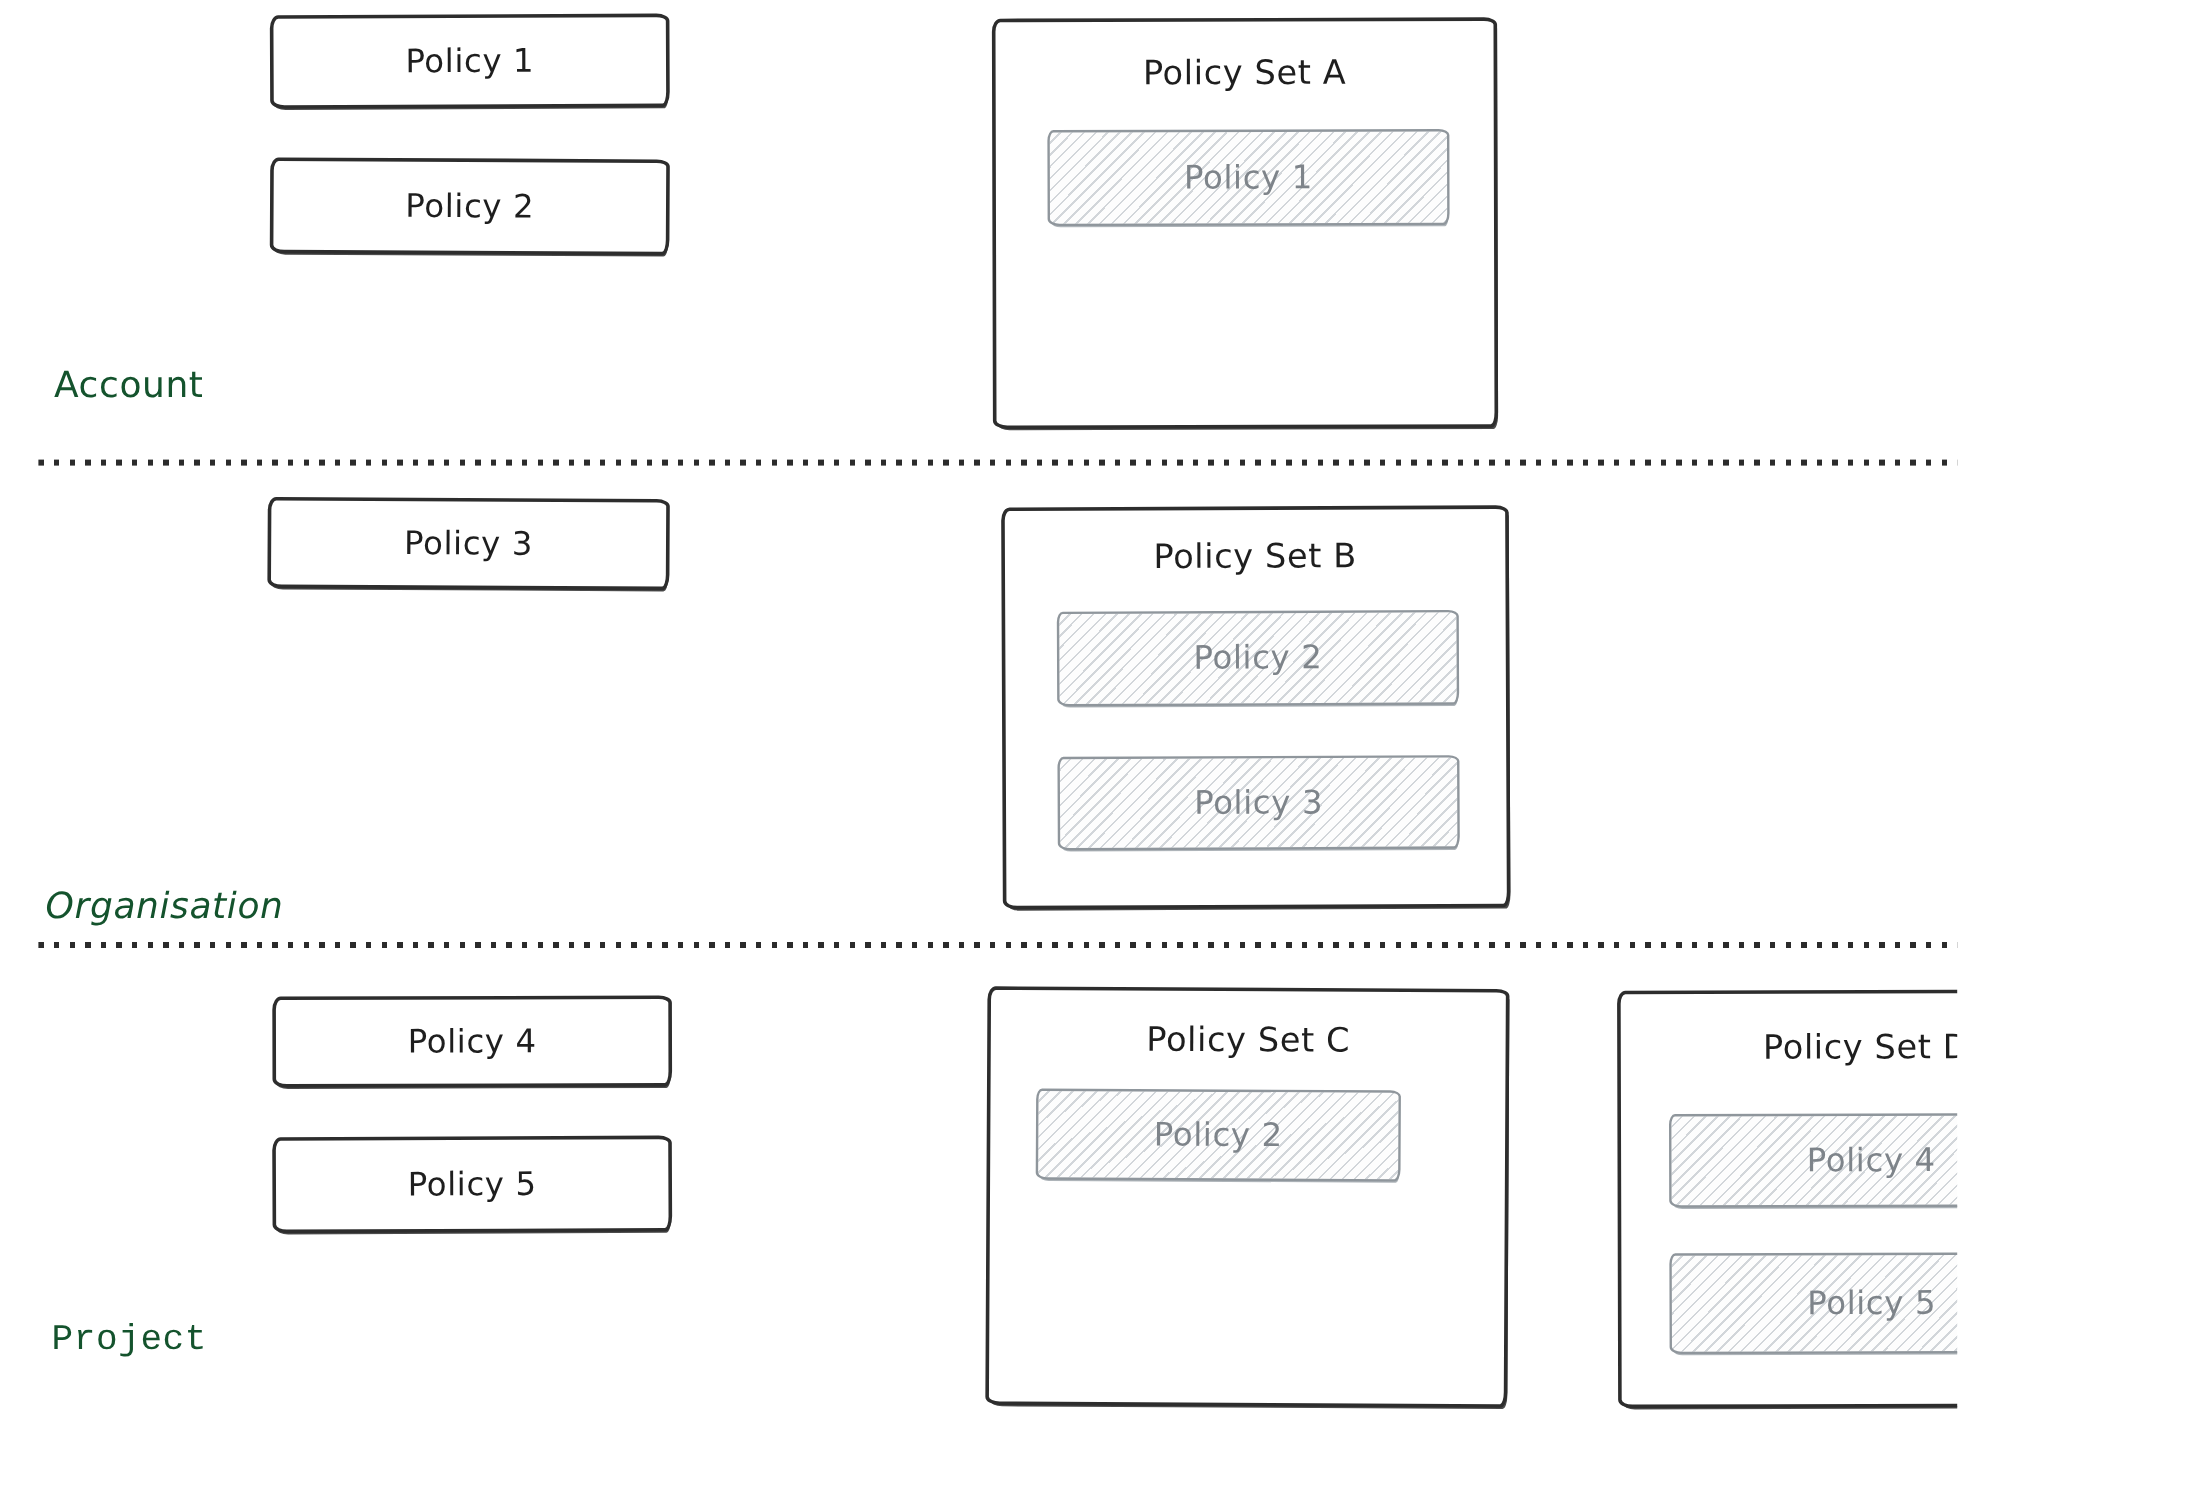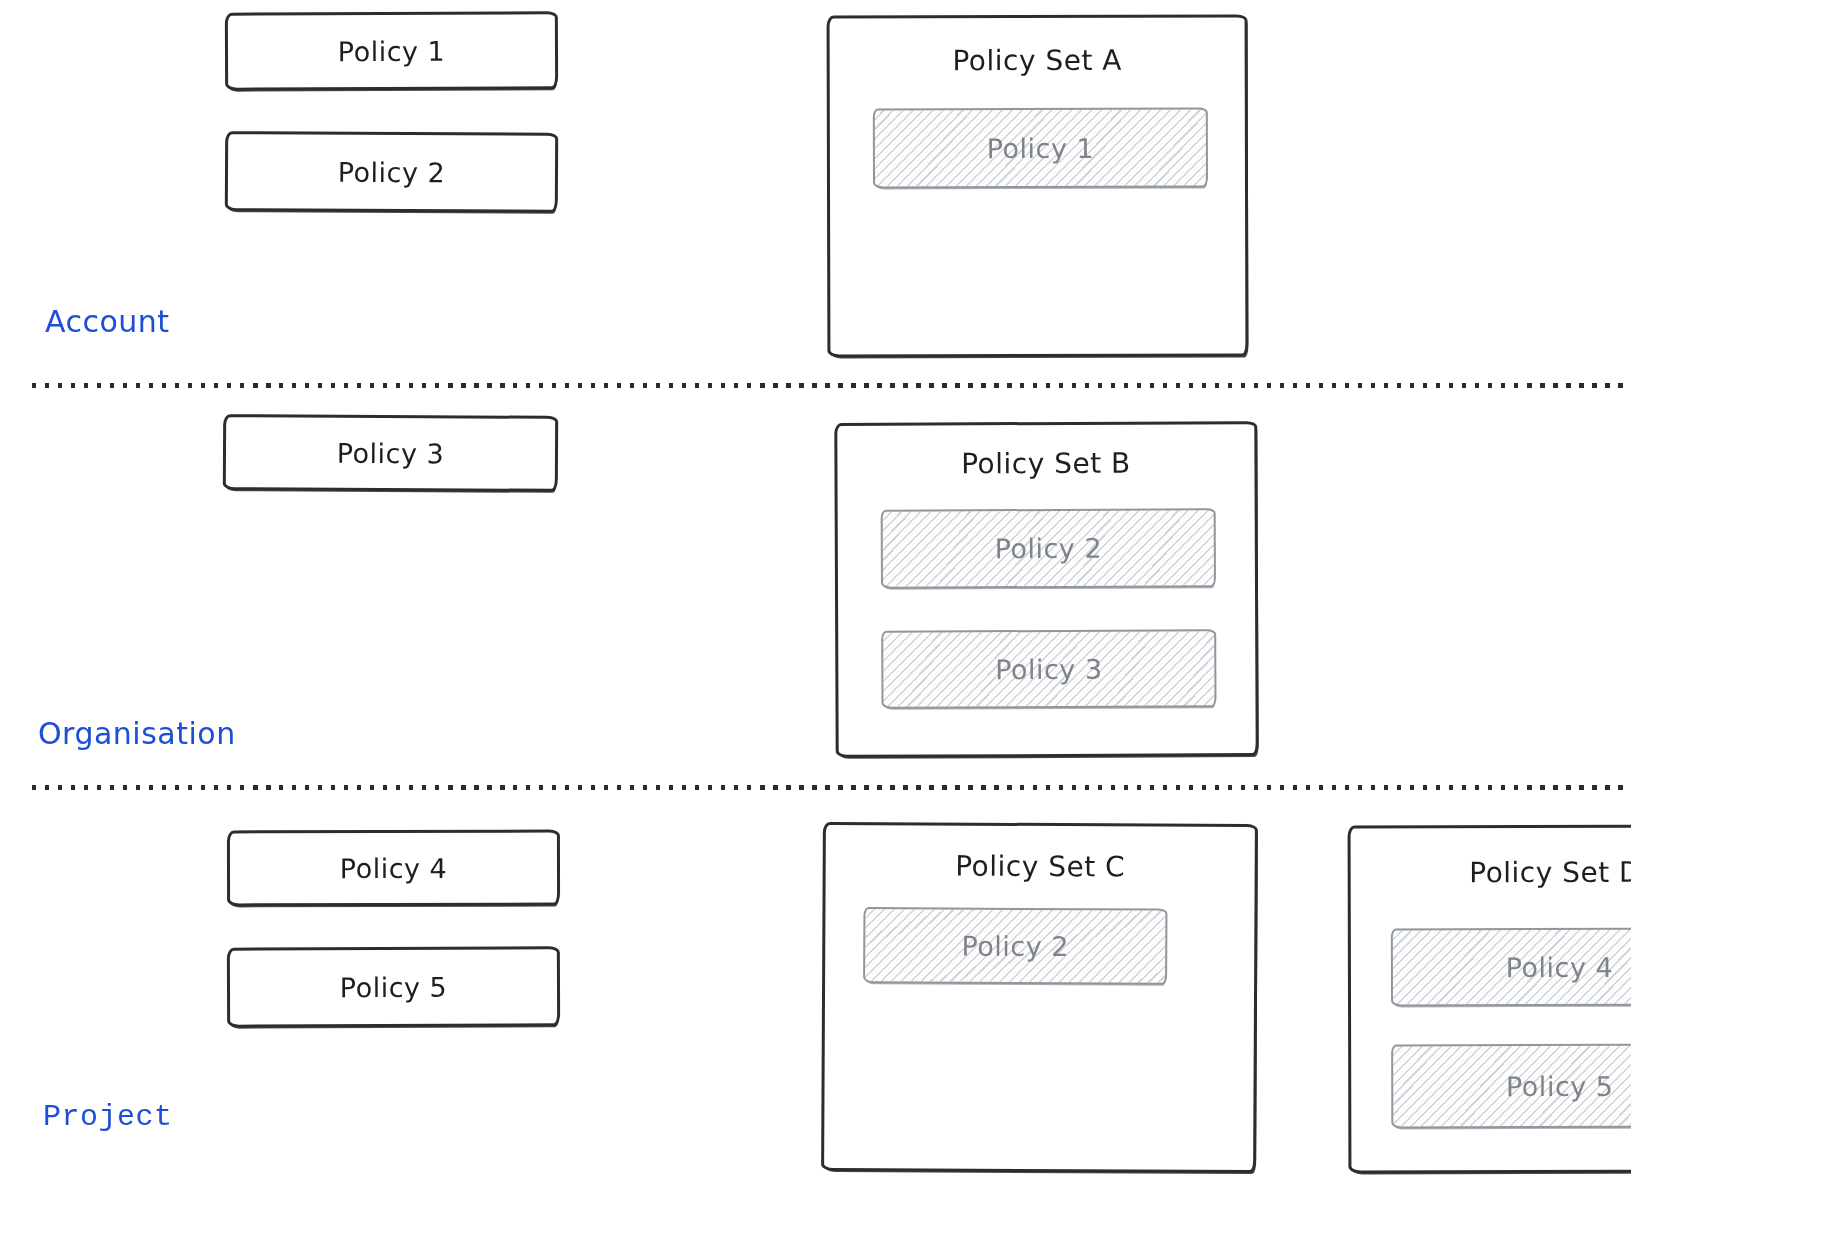--- a/index.html
+++ b/index.html
@@ -48,21 +48,21 @@
     display:flex;align-items:center;justify-content:center;
     font-size:27px;
     letter-spacing:0.5px;
     color:#7e848a;
     box-shadow:1px 3px 0 -2px #aeb4b9;
   }
   .section-label{
     position:absolute;
     font-size:30px;
     letter-spacing:0.5px;
-    color:#1d4ed8;
+    color:#14532d;
   }
   .divider{
     position:absolute;
     height:5px;
     background:repeating-linear-gradient(90deg,
       #2b2b2b 0px,#2b2b2b 4.5px,
       rgba(0,0,0,0) 4.5px,rgba(0,0,0,0) 13px);
   }
   
   .tilt-a{transform:rotate(-0.25deg);}
@@ -100,21 +100,21 @@
   <div class="sketch set-box tilt-a" style="left:835px;top:422px;width:423px;height:335px;">
     <div class="set-title" style="top:22px;">Policy Set B</div>
     <div class="hatched" style="left:43px;top:84px;width:335px;height:79px;">
       <span>Policy 2</span>
     </div>
     <div class="hatched" style="left:43px;top:205px;width:335px;height:78px;">
       <span>Policy 3</span>
     </div>
   </div>
 
-  <div class="section-label" style="left:38px;top:716px;">Organisation</div>
+  <div class="section-label" style="left:38px;top:738px;font-style:italic;">Organisation</div>
 
   <div class="divider" style="left:32px;top:785px;width:1794px;"></div>
 
   <div class="sketch policy-box tilt-c" style="left:227px;top:830px;width:333px;height:76px;">
     <span>Policy 4</span>
   </div>
 
   <div class="sketch policy-box tilt-a" style="left:227px;top:947px;width:333px;height:80px;">
     <span>Policy 5</span>
   </div>

